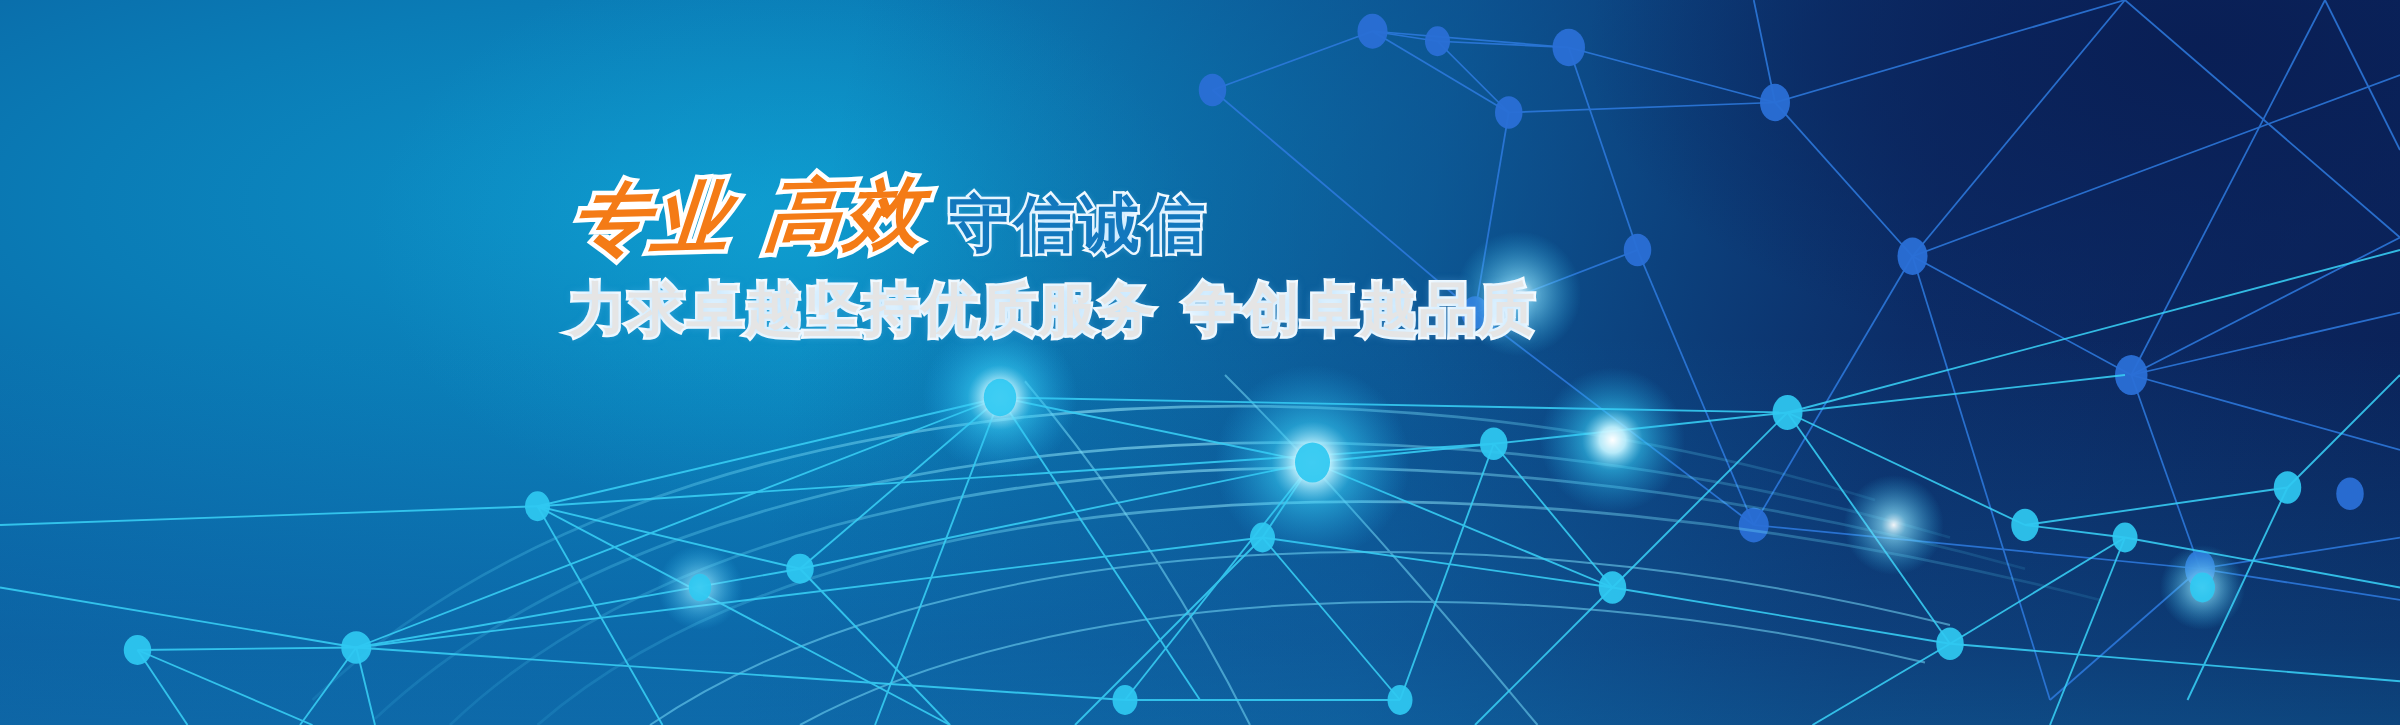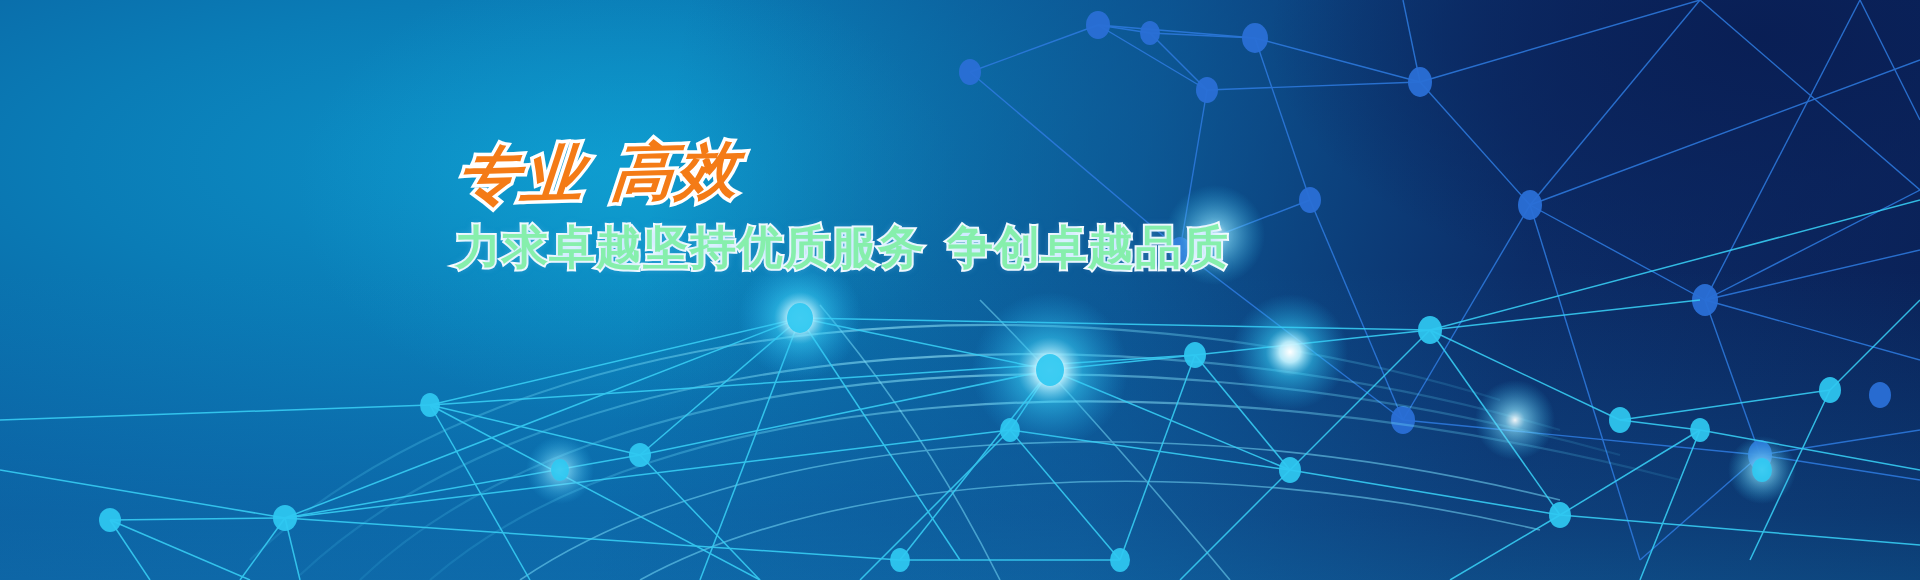--- a/index.html
+++ b/index.html
@@ -84,21 +84,21 @@
     margin-left:22px;
     padding-bottom:4px;
     text-shadow:0 0 6px rgba(120,200,255,.55);
   }
   .line2{
     margin-top:16px;
     font-family:"DejaVu Sans","Liberation Sans",sans-serif;
     font-weight:700;
     font-size:46px;
     line-height:1;
-    color:#86efac;
+    color:#e5e5e5;
     letter-spacing:1px;
     -webkit-text-stroke:4px #ffffff;
     paint-order:stroke fill;
     white-space:nowrap;
     text-shadow:0 0 7px rgba(120,200,255,.5);
   }
   .line2 .gap{display:inline-block;width:22px;}
 </style>
 </head>
 <body>
@@ -280,19 +280,20 @@
       <ellipse cx="1120" cy="560" rx="10" ry="12"></ellipse>
       <ellipse cx="560" cy="470" rx="9" ry="11"></ellipse>
       <ellipse cx="1762" cy="470" rx="10" ry="12"></ellipse>
     </g>
   </svg>
 
   <div class="copy">
 
     <div class="line1">
       <span class="brush"><span>专业</span><span class="sp"></span><span>高效</span></span>
+      <span class="hollow">守信诚信</span>
     </div>
 
     <div class="line2"><span>力求卓越坚持优质服务</span><span class="gap"></span><span>争创卓越品质</span></div>
 
   </div>
 
 </div>
 
 </body></html>

